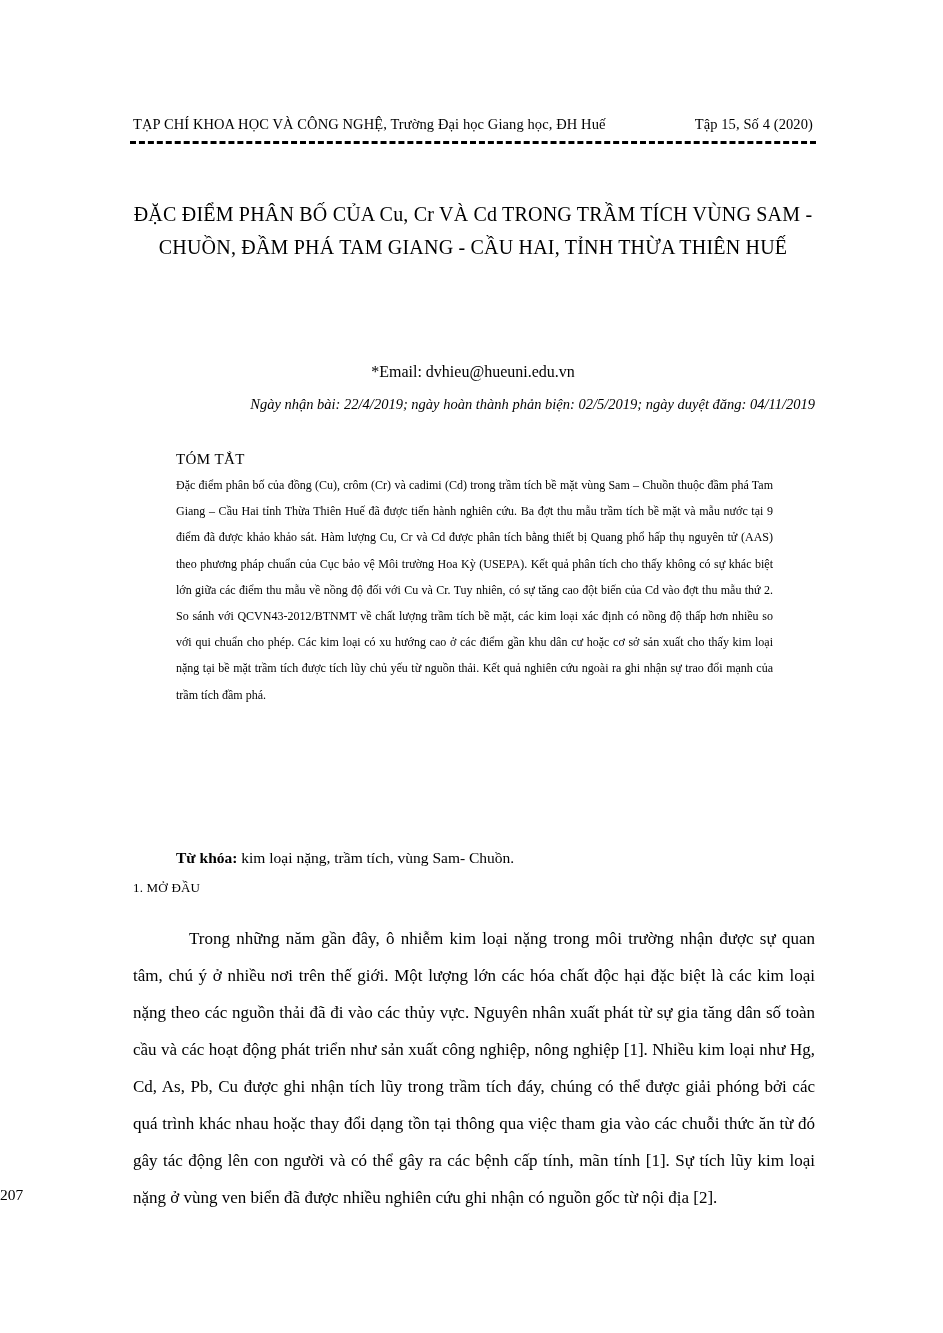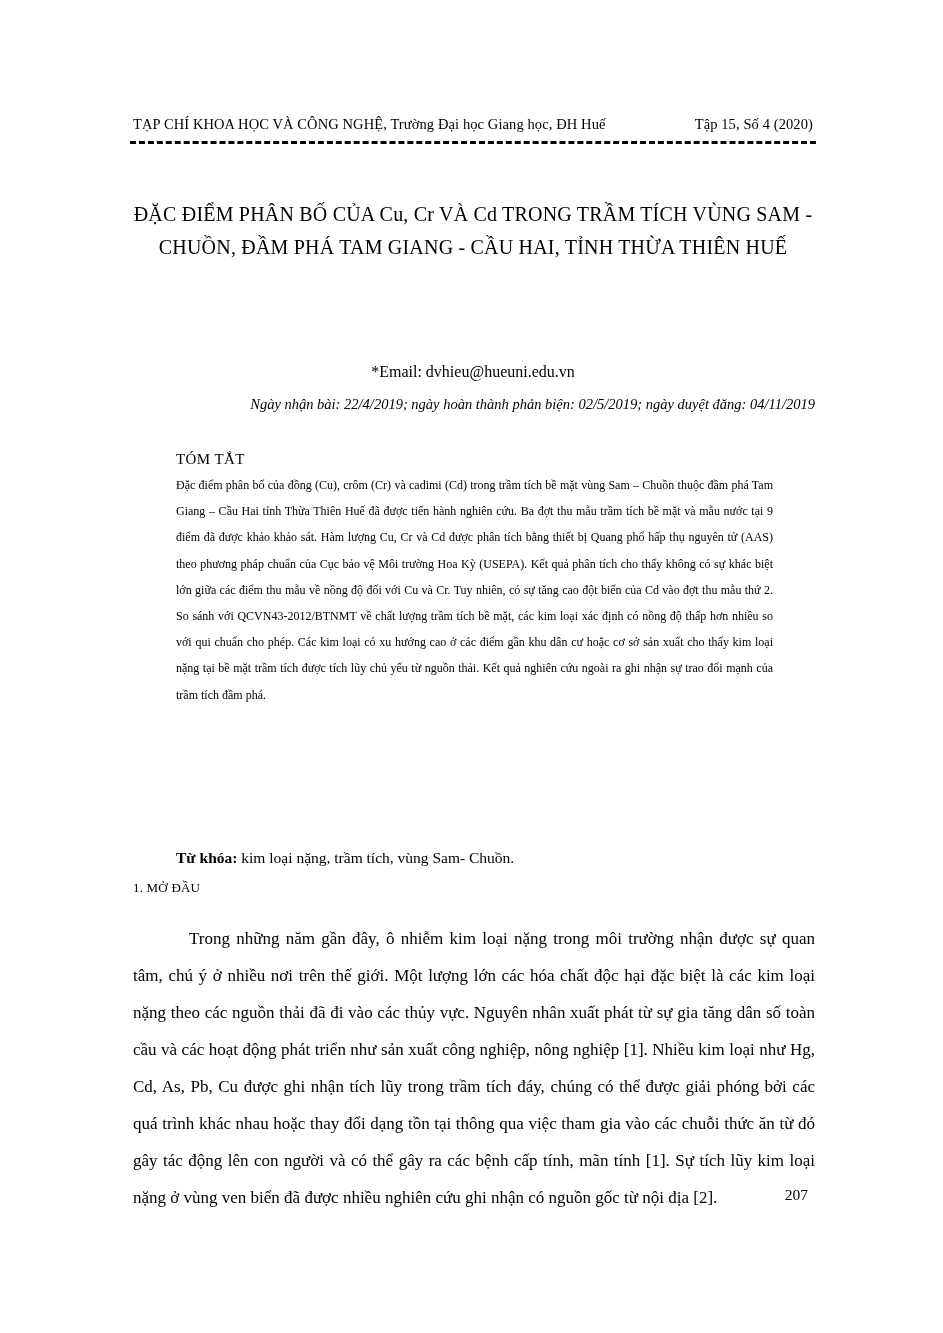--- a/index.html
+++ b/index.html
@@ -149,21 +149,21 @@
     text-justify: inter-word;
     text-indent: 56px;
   }
 
   
   .folio {
     position: absolute;
     left: 0;
     top: 1186px;
     width: 808px;
-    text-align: right;
+    text-align: left;
     font-size: 15.5px;
   }
 </style>
 </head>
 <body>
 
 <div class="page">
 
   <div class="runhead">
     <span class="runhead-left">TẠP CHÍ KHOA HỌC VÀ CÔNG NGHỆ, Trường Đại học Giang học, ĐH Huế</span>

